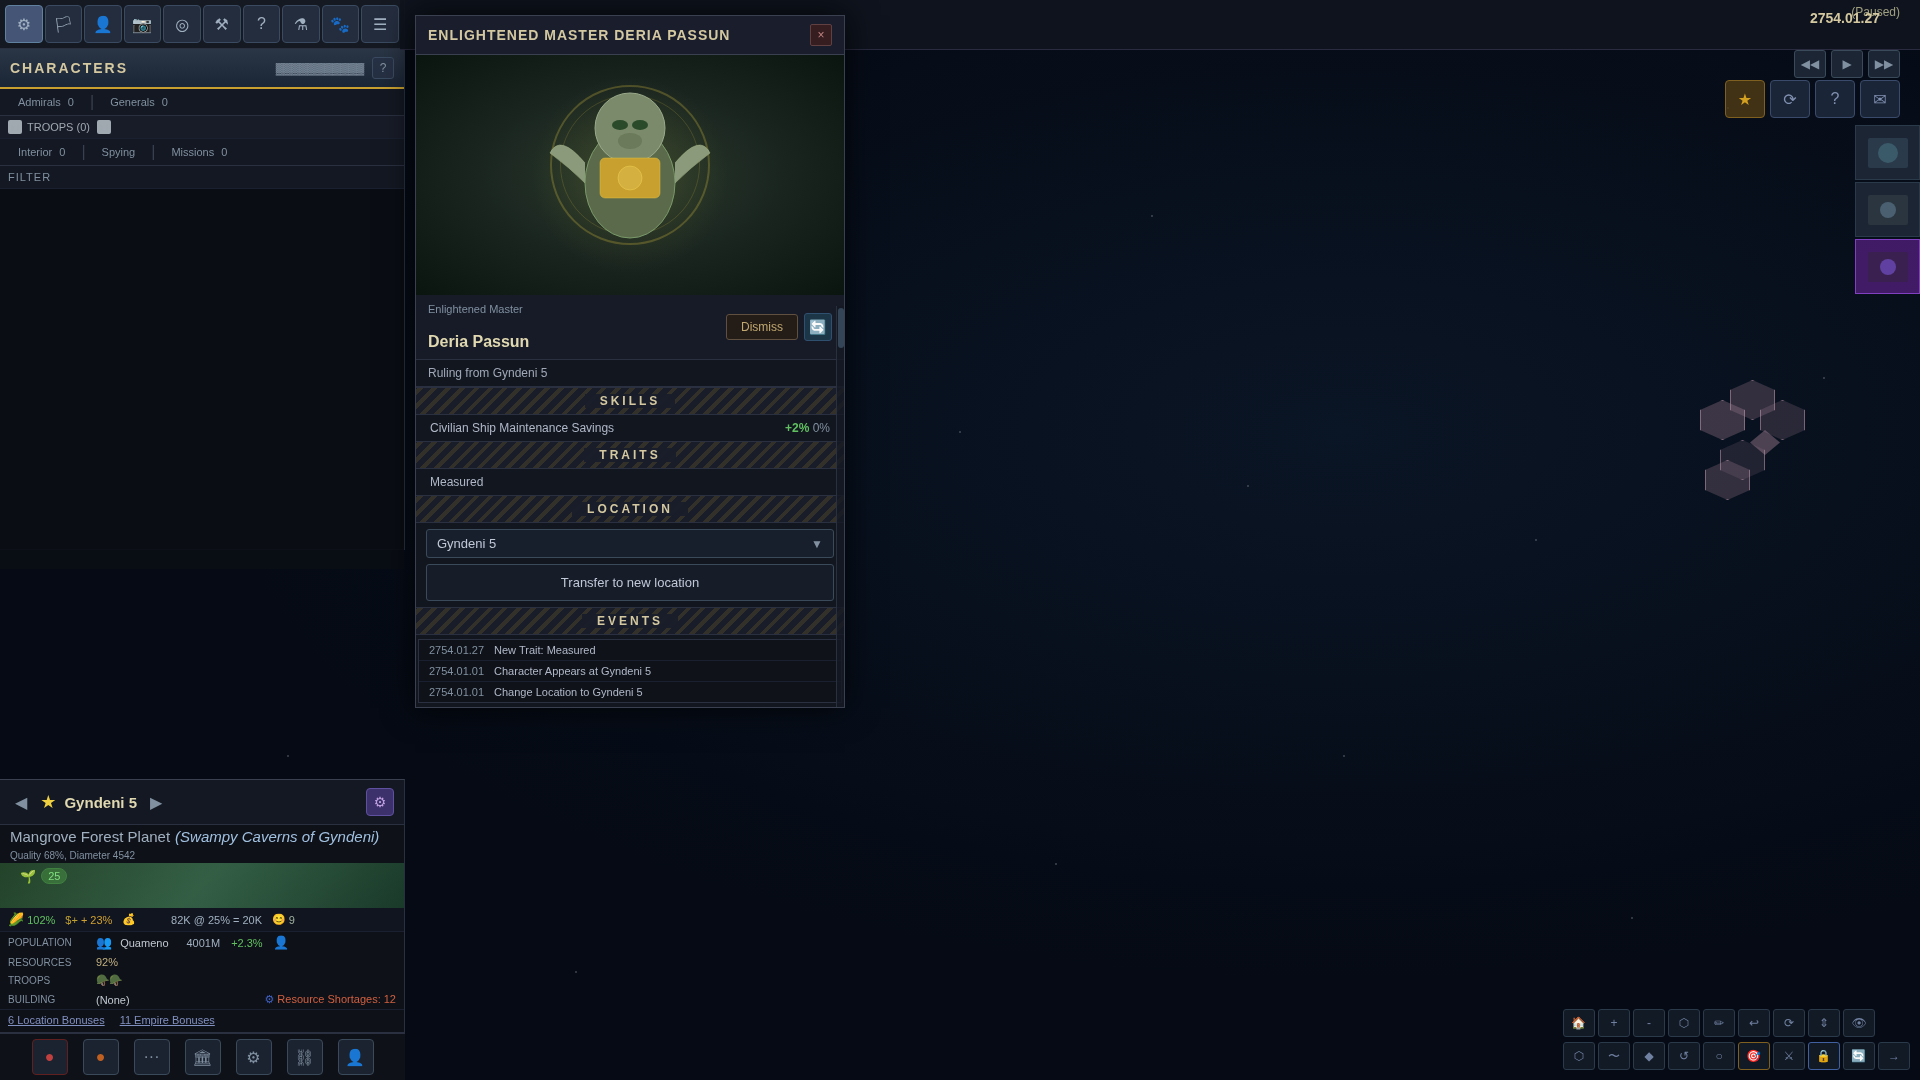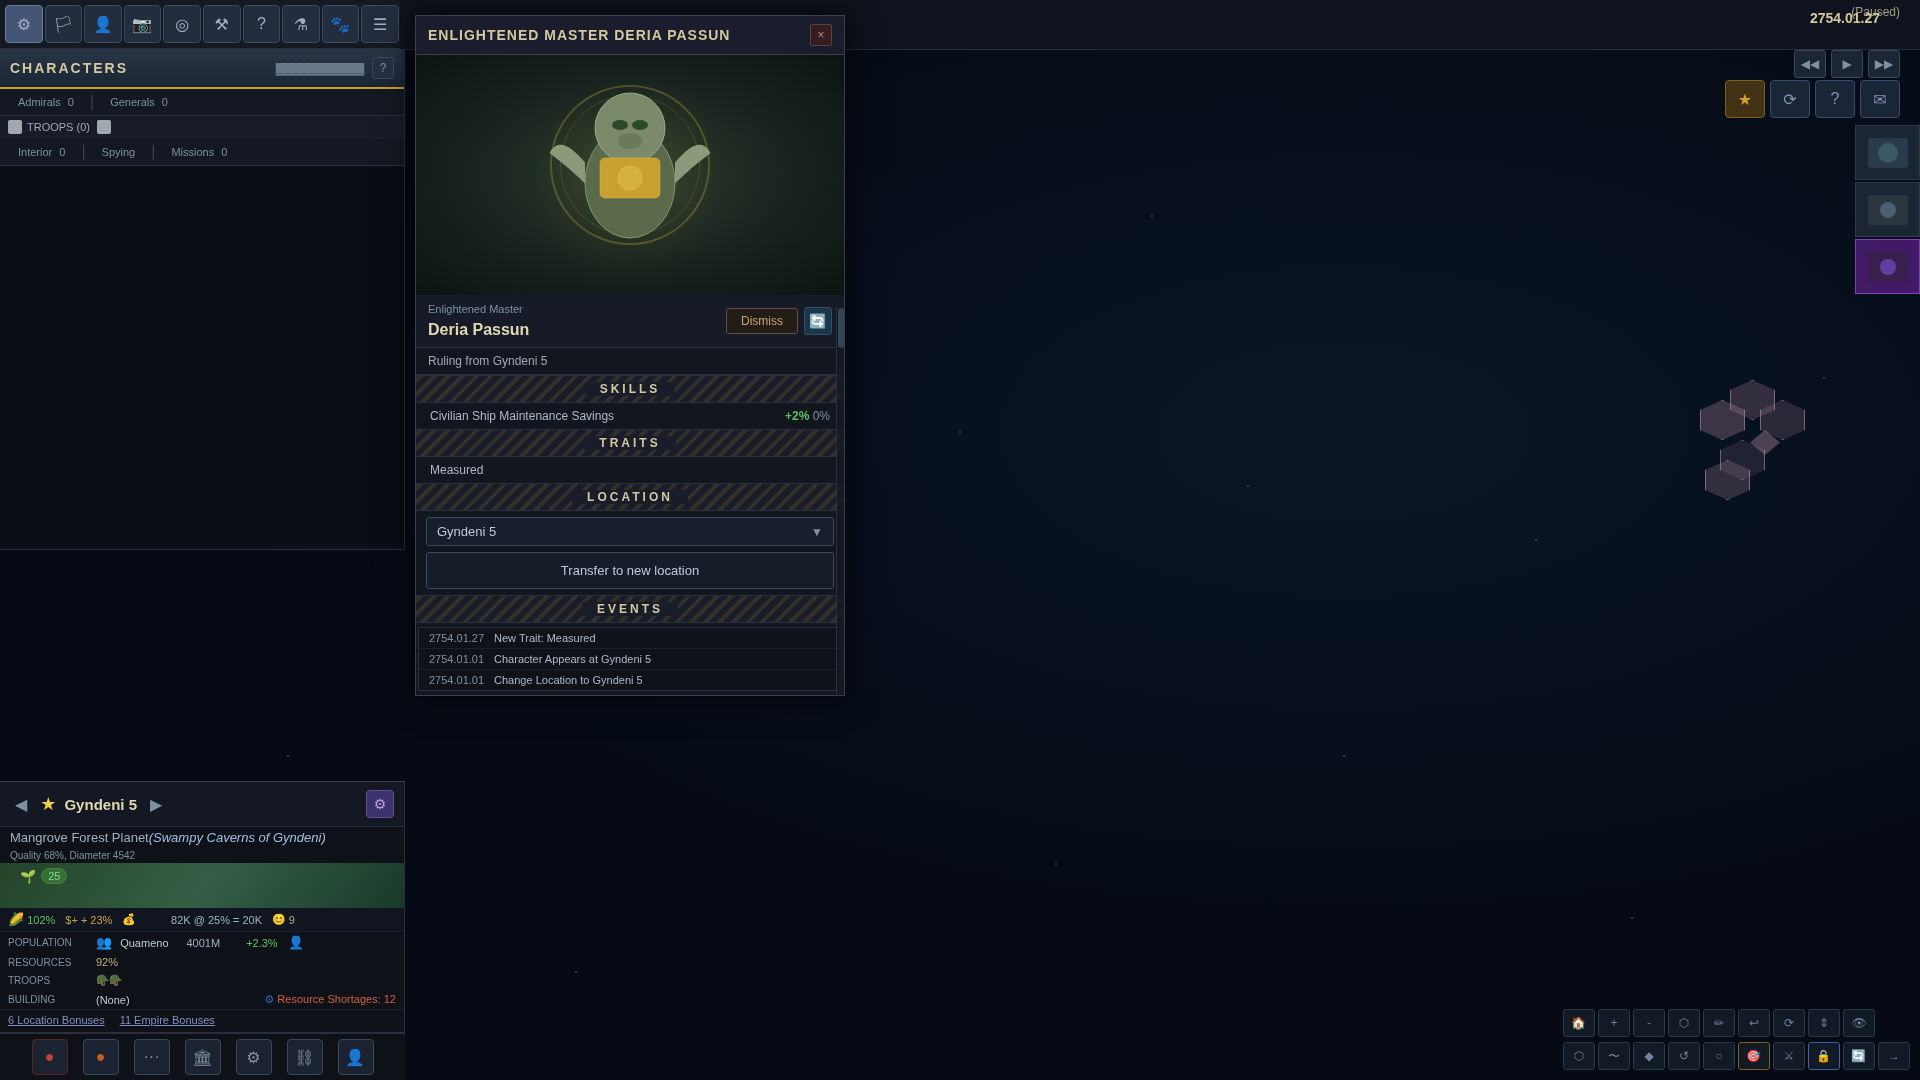--- a/index.html
+++ b/index.html
@@ -311,25 +311,26 @@
       border-radius: 4px;
       display: flex;
       align-items: center;
       justify-content: center;
       cursor: pointer;
       font-size: 14px;
       color: #c0a0e0;
     }
 
     .planet-subtitle {
-      font-size: 13px;
+      font-size: 15px;
       color: #8090a0;
       padding: 3px 10px;
       display: flex;
       align-items: center;
+      gap: 5px;
     }
     .planet-type { color: #a0b0c0; }
     .planet-cavern { color: #a0c0e0; font-style: italic; }
 
     .planet-image-strip {
       height: 45px;
       background: linear-gradient(to right, #1a3020, #2a4535, #1a3020);
       position: relative;
       overflow: hidden;
     }
@@ -486,21 +487,21 @@
       display: flex;
       align-items: center;
       justify-content: space-between;
       padding: 8px 12px;
       background: rgba(22, 28, 40, 0.98);
       border-bottom: 1px solid #2a3040;
     }
     .char-role {
       font-size: 11px;
       color: #8090a0;
-      margin-bottom: 6px;
+      margin-bottom: 18px;
     }
     .char-name {
       font-size: 16px;
       font-weight: bold;
       color: #e0d8b0;
     }
     .dismiss-btn {
       padding: 5px 14px;
       background: rgba(40, 30, 20, 0.8);
       border: 1px solid #605040;
@@ -814,20 +815,23 @@
     <span class="sub-tab">
       <span>Spying</span>
     </span>
     <span style="color:#3a4050; margin: 0 3px;">|</span>
     <span class="sub-tab">
       <span>Missions</span>
       <span class="sub-tab-count">0</span>
     </span>
   </div>
 
+  <div class="filter-bar">
+    <span class="filter-label">FILTER</span>
+  </div>
 
   <div class="character-list"></div>
 </div>
 
 <div class="bottom-left-panel">
 
   <div class="planet-header">
     <span class="nav-arrow">◀</span>
     <span class="star-icon">★</span>
     <span class="planet-name">Gyndeni 5</span>
@@ -865,21 +869,21 @@
       <span>😊</span>
       <span>9</span>
     </div>
   </div>
 
   <div class="planet-detail-row">
     <span class="detail-label">POPULATION</span>
     <span style="font-size:13px;">👥</span>
     <span class="detail-value">Quameno</span>
     <span style="color:#a0b0c0; margin-left:10px;">4001M</span>
-    <span style="color:#60c060; margin-left:18px;">+2.3%</span>
+    <span style="color:#60c060; margin-left:3px;">+2.3%</span>
     <span style="font-size:13px; margin-left:3px;">👤</span>
   </div>
 
   <div class="planet-detail-row">
     <span class="detail-label">RESOURCES</span>
     <span style="color:#c0b080;">92%</span>
   </div>
 
   <div class="planet-detail-row">
     <span class="detail-label">TROOPS</span>

